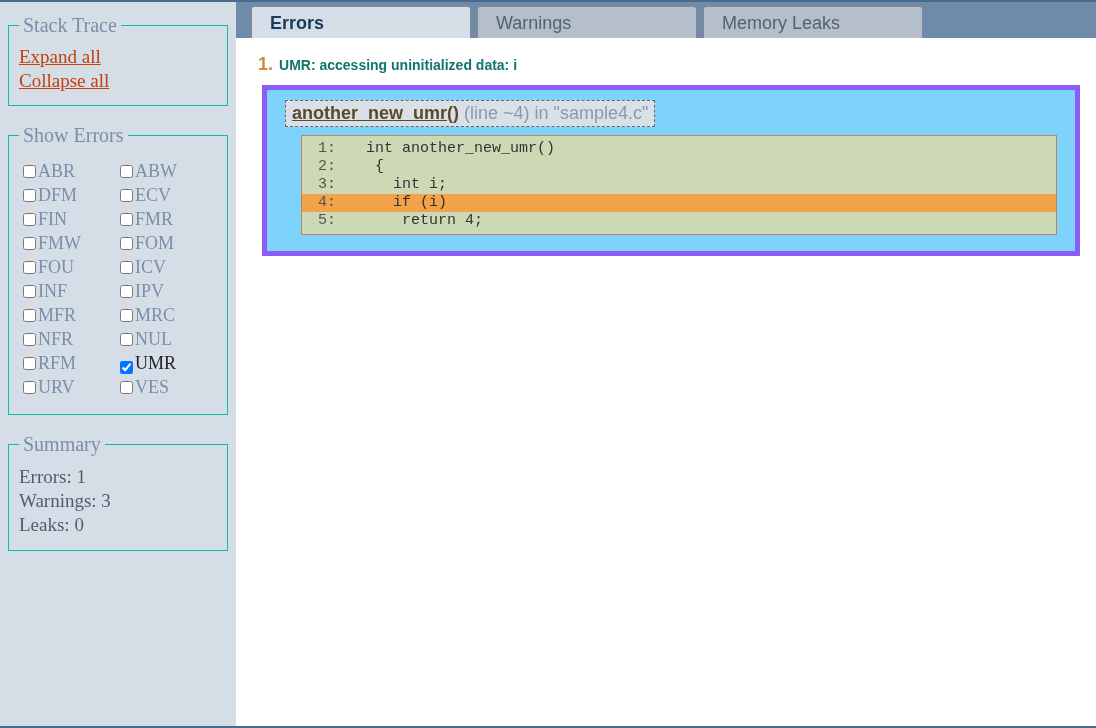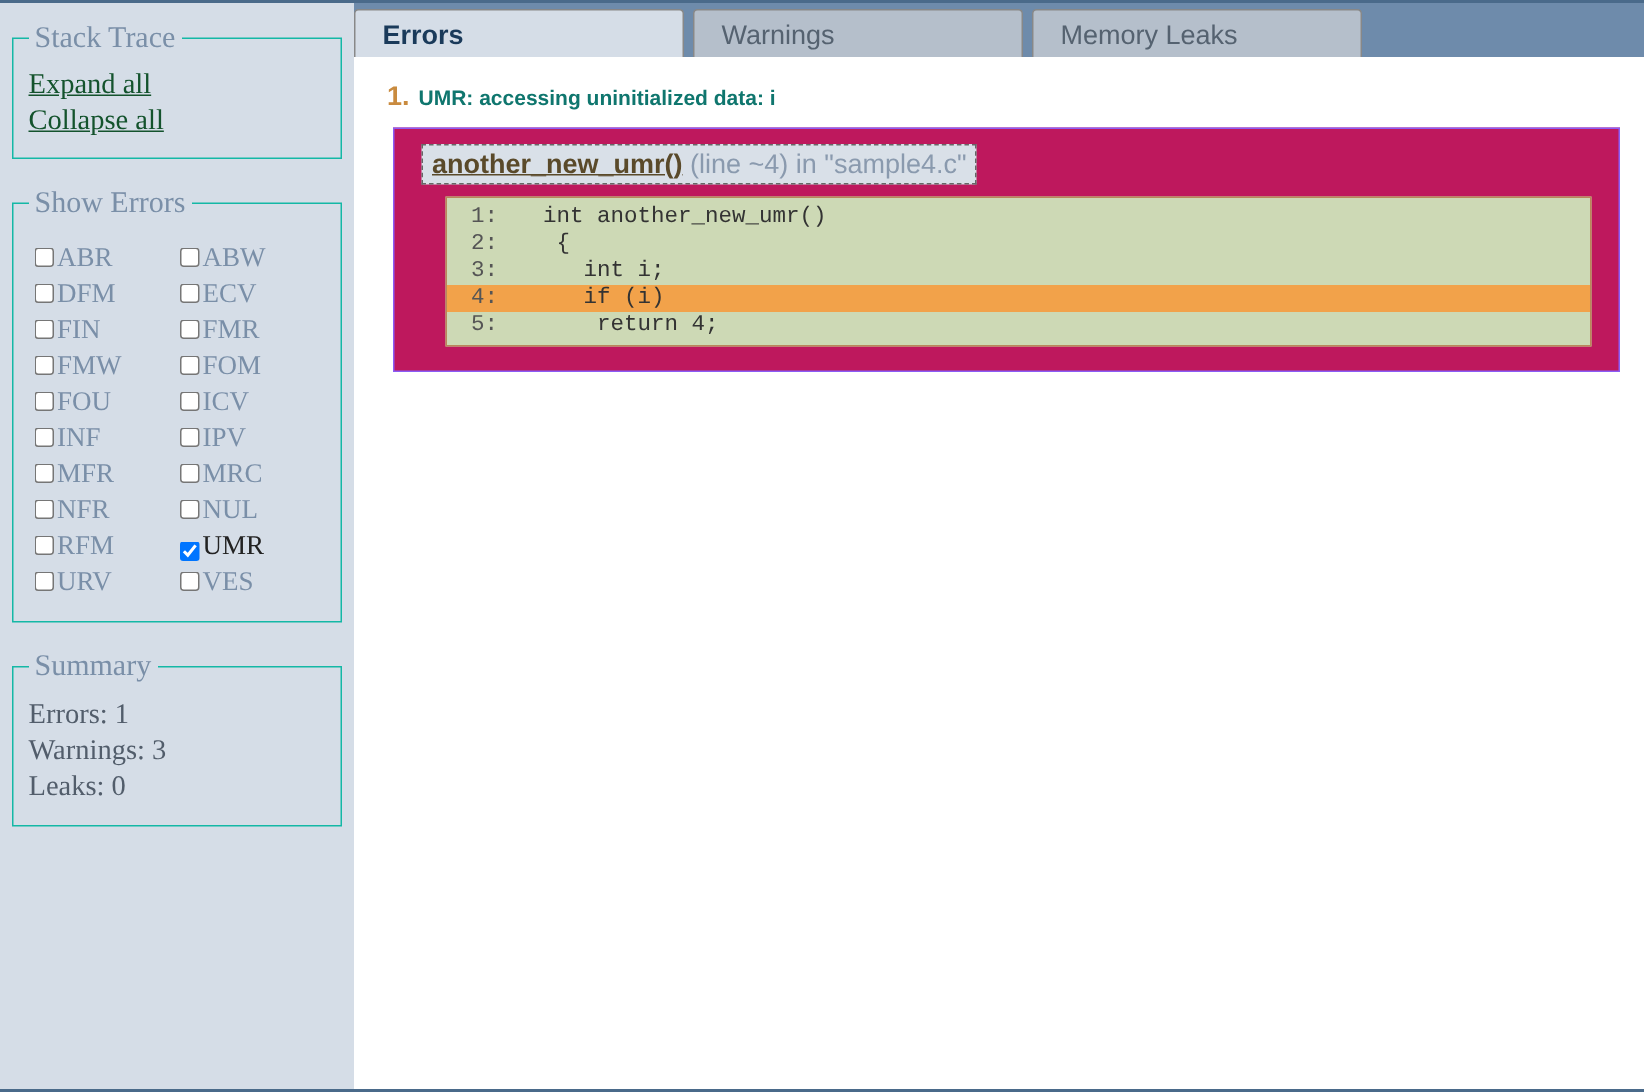--- a/index.html
+++ b/index.html
@@ -26,21 +26,21 @@
   }
   legend {
     font-size: 20px;
     color: #7a8fa8;
     padding: 0 4px;
     font-family: Georgia, serif;
   }
   .link-list .link {
     display: block;
     font-size: 19px;
-    color: #14532d;
+    color: #c2410c;
     text-decoration: underline;
     cursor: pointer;
     line-height: 1.25;
   }
   .error-grid {
     display: grid;
     grid-template-columns: 1fr 1fr;
     gap: 3px 4px;
     padding: 6px 4px 4px 4px;
   }
@@ -66,21 +66,21 @@
     display: flex;
     flex-direction: column;
     background: #d5dde7;
   }
   .tabbar {
     display: flex;
     gap: 6px;
     background: #6e8bab;
     height: 36px;
     align-items: flex-end;
-    padding-left: 0;
+    padding-left: 15px;
   }
   .tab {
     padding: 6px 18px 4px 18px;
     font-size: 18px;
     border: 1px solid #888;
     border-bottom: none;
     border-radius: 3px 3px 0 0;
     cursor: pointer;
     min-width: 220px;
     font-family: Verdana, Geneva, sans-serif;
@@ -118,22 +118,22 @@
     font-family: Verdana, sans-serif;
   }
   .error-title {
     color: #0f766e;
     font-size: 14px;
     font-weight: bold;
     cursor: pointer;
     font-family: Verdana, sans-serif;
   }
   .error-box {
-    border: 1px solid #8b5cf6;
-    background: #be185d;
+    border: 5px solid #8b5cf6;
+    background: #7dd3fc;
     margin-left: 14px;
     margin-right: 4px;
     padding: 10px 18px 16px 18px;
   }
   .stackframe {
     border: 1px dashed #666;
     background: #d9e0e8;
     display: inline-block;
     padding: 2px 6px;
     font-size: 18px;

